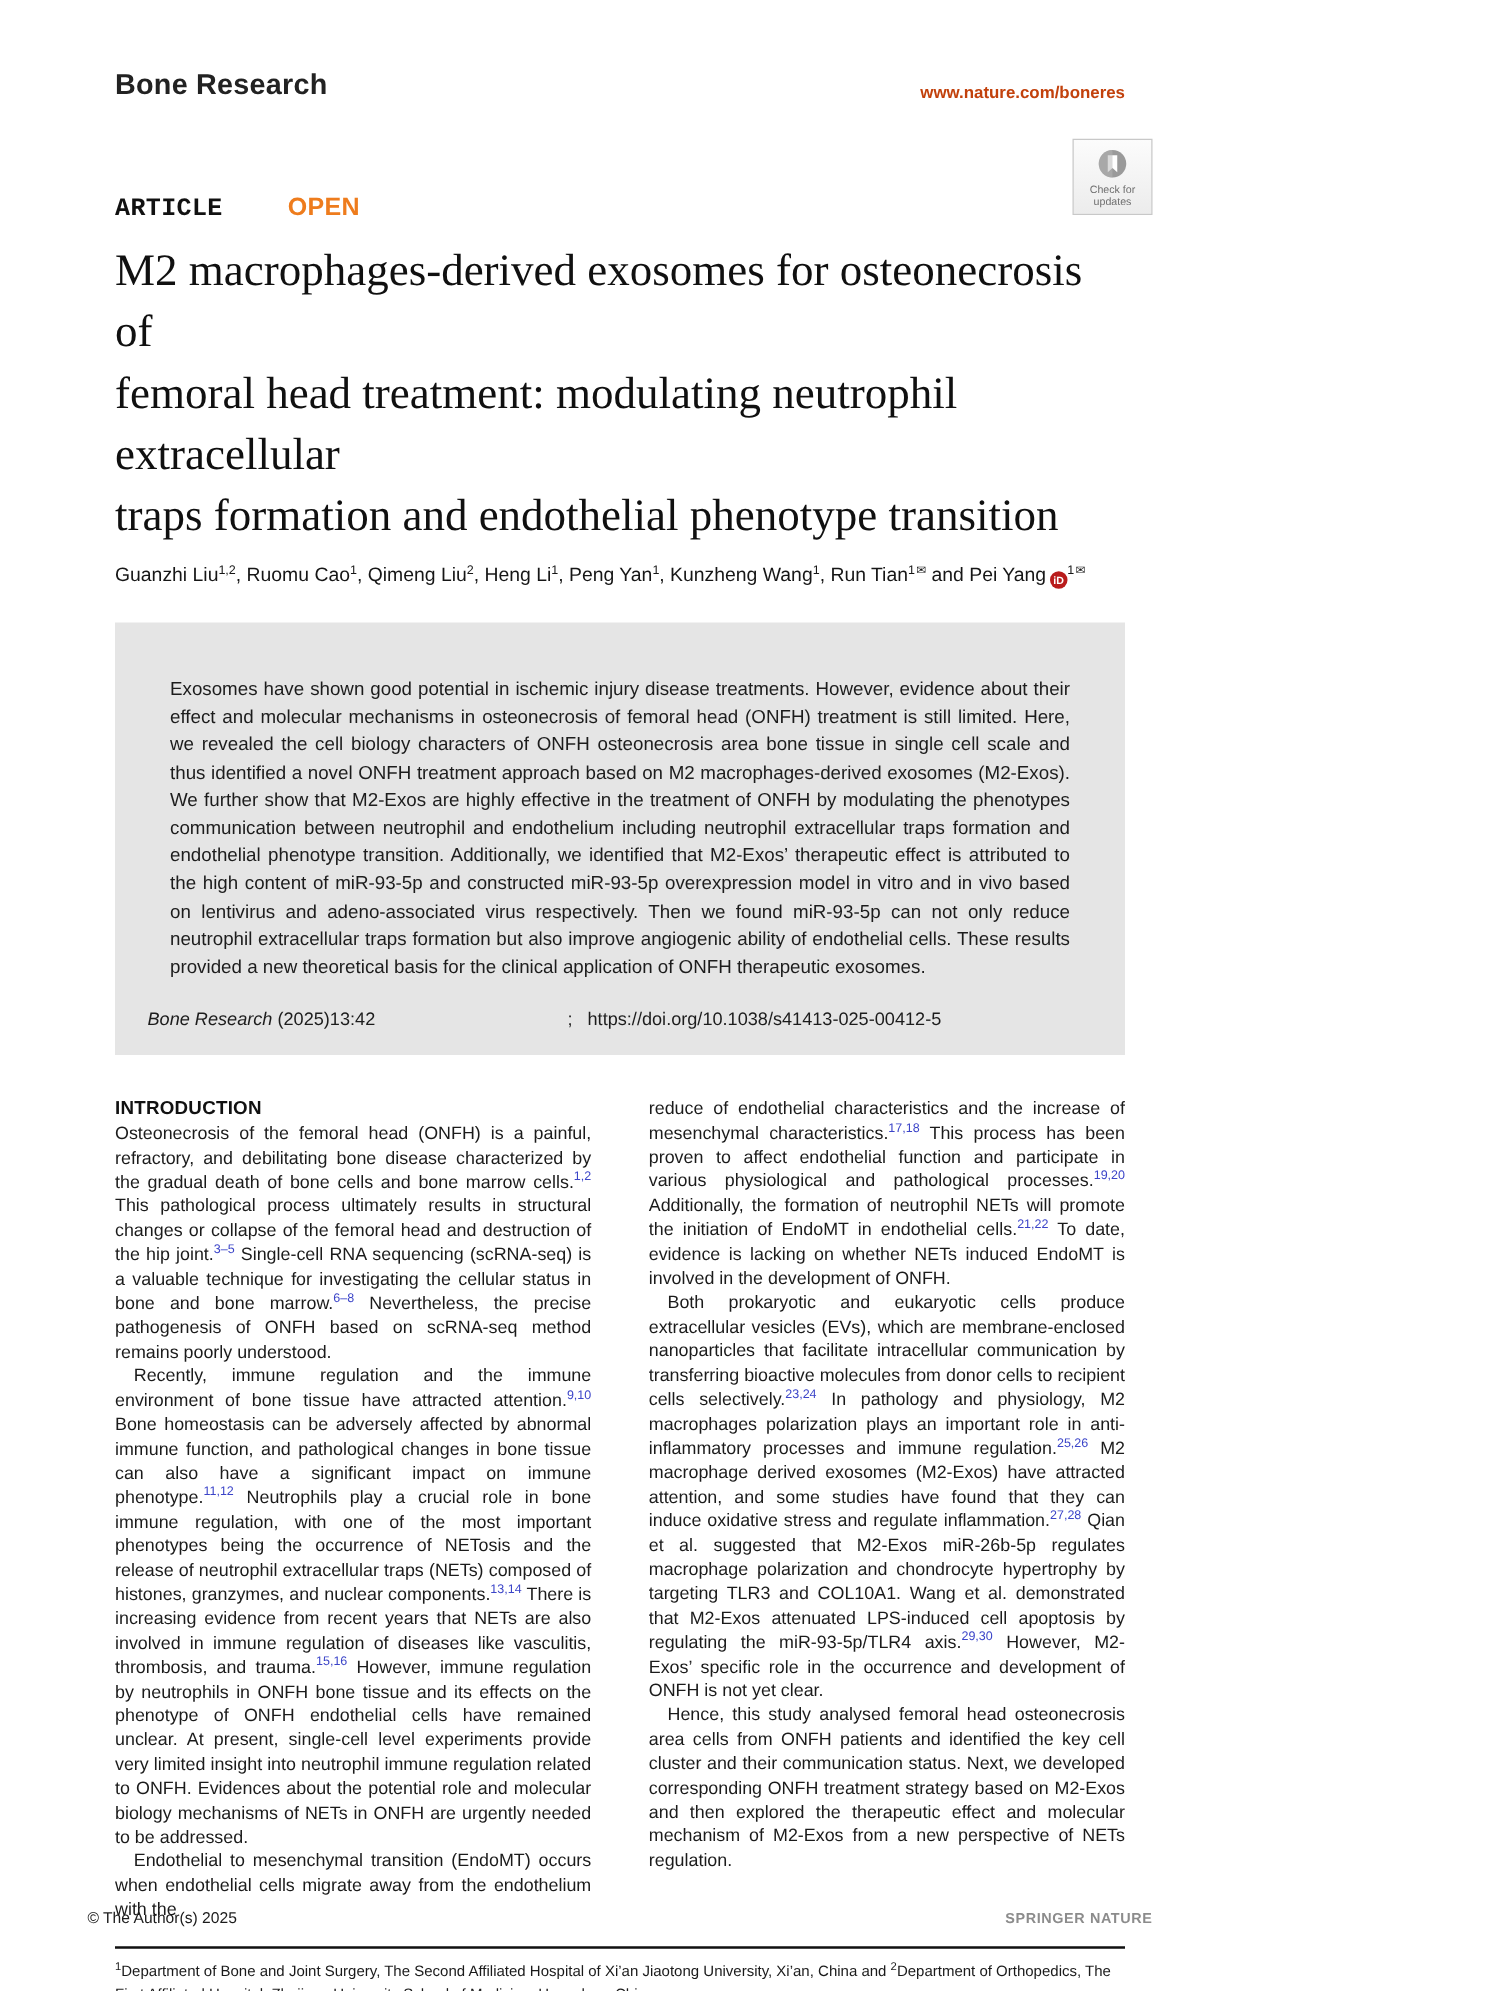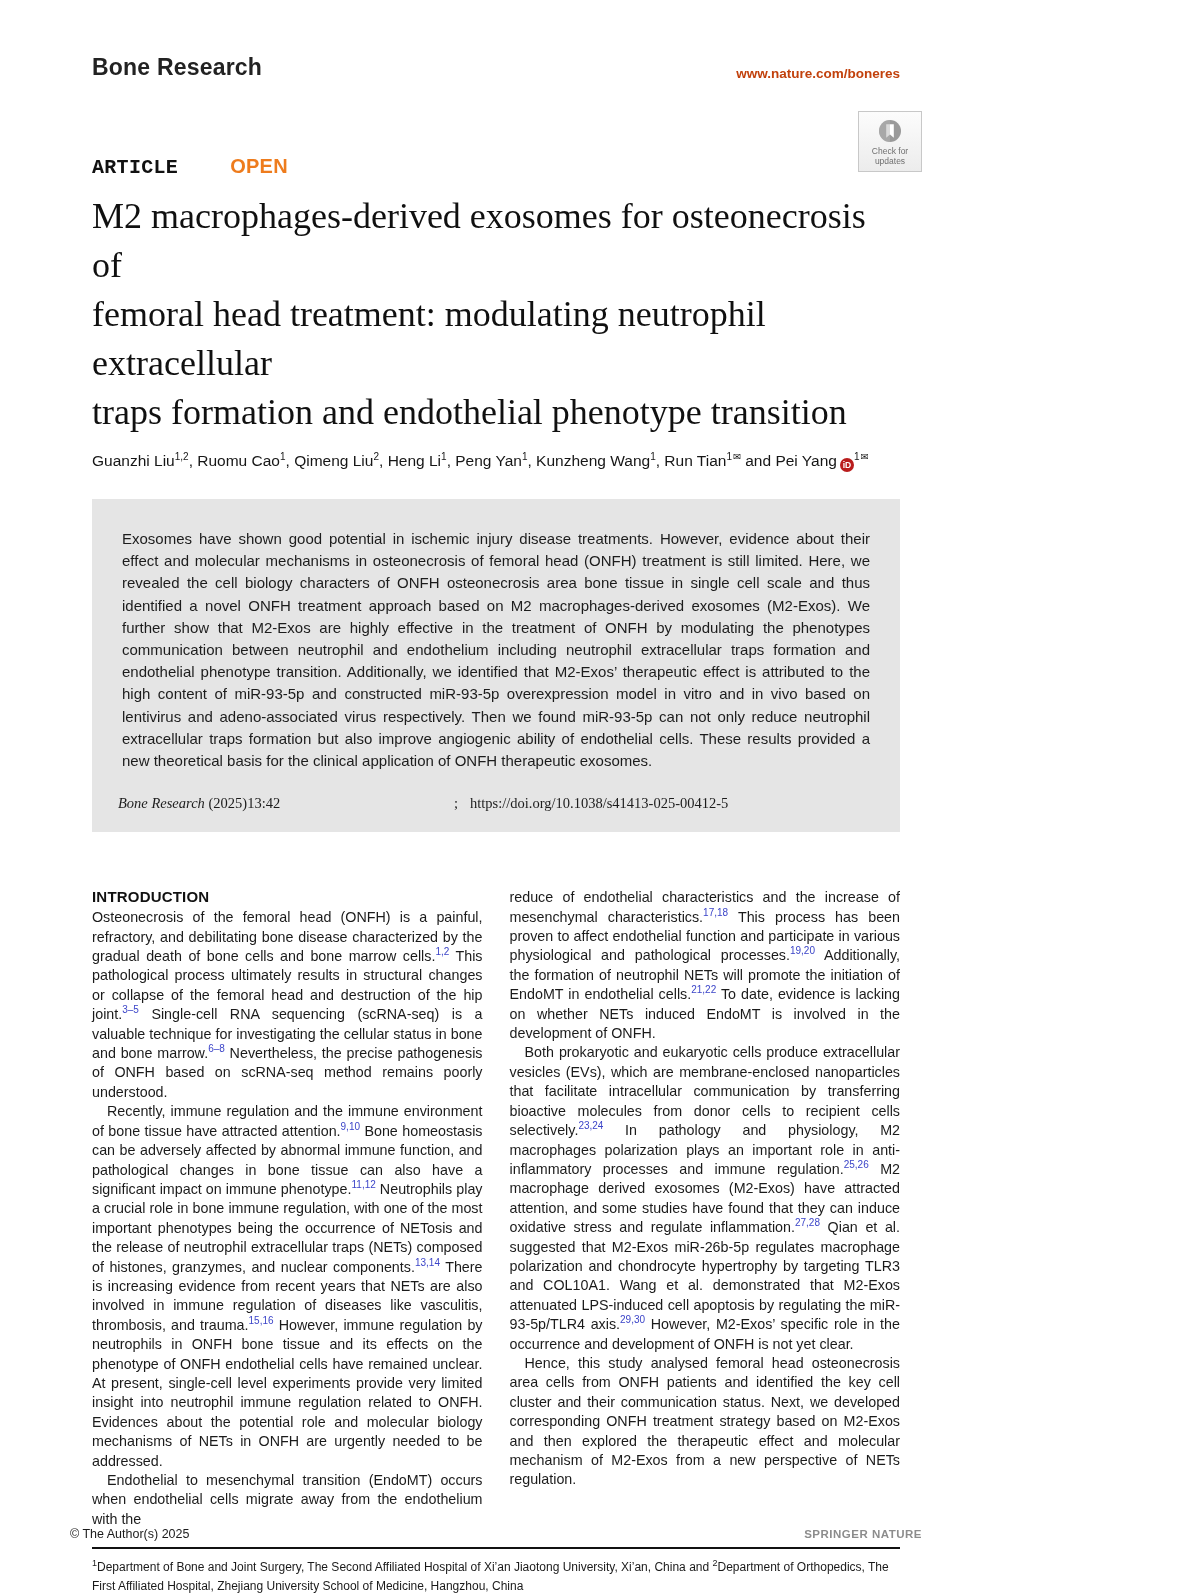--- a/index.html
+++ b/index.html
@@ -56,28 +56,28 @@
   .authors{margin-top:15px;font-size:15.5px;color:#161616;}
   .asup{font-size:10px;line-height:0;}
   .env{font-size:9.5px;line-height:0;margin-left:1px;cursor:pointer;}
   .orcid{
     display:inline-block;width:14px;height:14px;border-radius:50%;
     background:#b91c1c;color:#fff;font-size:8.5px;font-weight:700;
     text-align:center;line-height:14px;margin-left:3px;vertical-align:-2px;cursor:pointer;
   }
   
   .abstract{background:#e5e5e5;margin-top:27px;padding:25px 26px 20px;}
-  .abstract-text{margin:4px;font-size:15px;line-height:22.2px;text-align:justify;color:#1c1c1c;}
-  .citation{margin-top:23px;font-size:14.5px;display:flex;align-items:baseline;color:#1c1c1c;font-family:Liberation Serif, serif;}
+  .abstract-text{margin:18px;font-size:15px;line-height:22.2px;text-align:justify;color:#1c1c1c;}
+  .citation{margin-top:23px;font-size:14.5px;display:flex;align-items:baseline;color:#1c1c1c;}
   .cit-left{display:inline-block;width:336px;}
   .cit-journal{font-style:italic;}
   .cit-sep{margin-right:12px;}
   .cit-doi{cursor:pointer;}
   
-  .intro{display:flex;gap:27px;margin-top:56px;}
+  .intro{display:flex;gap:46px;margin-top:34px;}
   .col{flex:1;min-width:0;}
   .sec-heading{font-size:15px;font-weight:700;margin:0 0 3px;color:#111;letter-spacing:0.2px;}
   .para{margin:0;font-size:14.3px;line-height:19.4px;text-align:justify;color:#1b1b1b;}
   .para.indent{text-indent:15px;}
   sup.ref{color:#3b44c8;font-size:10px;line-height:0;cursor:pointer;}
   sup.marker{font-size:9px;line-height:0;}
   
   .foot-rule{border-top:2px solid #111;margin-top:18px;}
   .footnotes{margin-top:9px;}
   .fn{margin:0 0 2px;font-size:12px;line-height:18.5px;color:#1a1a1a;}

